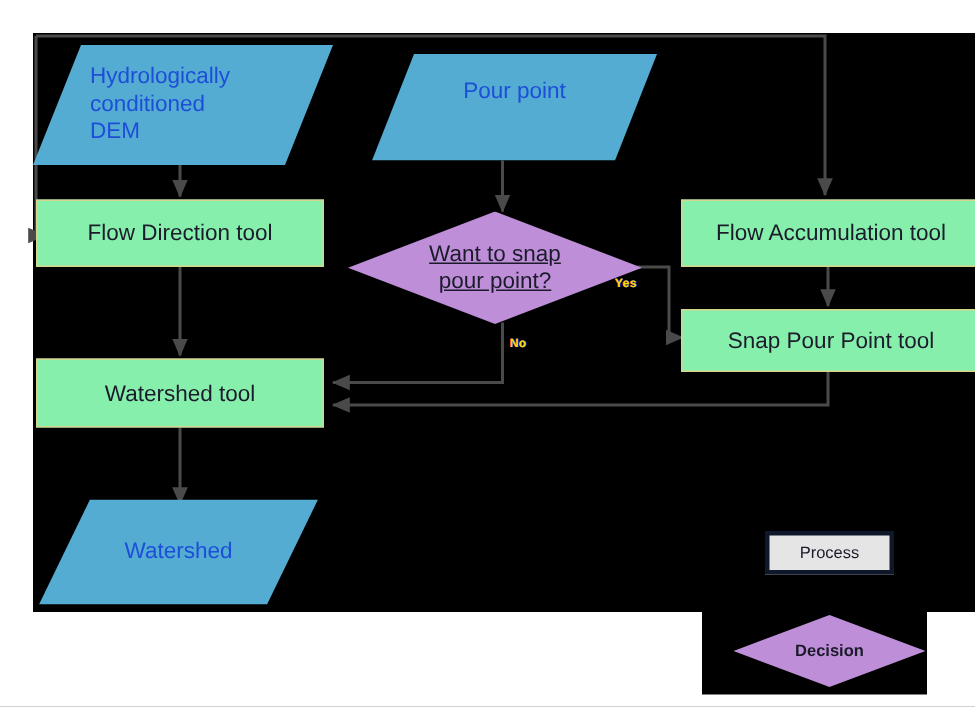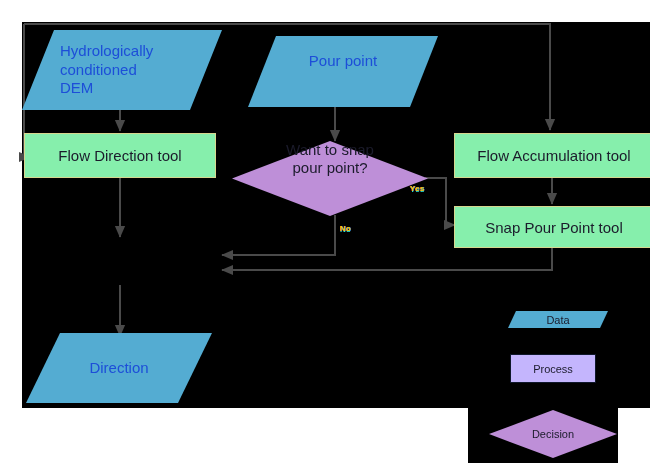--- a/index.html
+++ b/index.html
@@ -58,31 +58,33 @@
     position: absolute;
     display: flex;
     align-items: center;
     color: #1d4ed8;
     font-size: 15px;
     line-height: 1.25;
     white-space: pre-line;
     pointer-events: none;
   }
 
-  .decision-shape { position: absolute; }
+  .decision-shape { position: absolute; font-weight: bold; }
   .decision-shape svg { display: block; }
   .decision-label {
     position: absolute;
     display: flex;
+    align-items: center;
     justify-content: center;
     text-align: center;
     color: #1b1b2b;
     font-size: 15px;
     line-height: 1.2;
     pointer-events: none;
+    text-decoration: underline;
   }
 
   
   .branch-label {
     position: absolute;
     font-size: 8px;
     font-weight: bold;
     color: #f0e000;
     text-shadow: 0.5px 0 #2040ff, -0.5px 0 #ff3020, 0 0.5px #20e0e0;
     letter-spacing: 0.3px;
@@ -97,22 +99,22 @@
     justify-content: center;
     width: 100%;
     height: 100%;
     left: 0; top: 0;
     font-size: 11px;
     color: #1b1b2b;
     pointer-events: none;
   }
   .legend-process {
     position: absolute;
-    background: #c4b5fd;
-    border: 1px solid #0f172a;
+    background: #e5e5e5;
+    border: 3px solid #0f172a;
     box-sizing: border-box;
   }
 </style>
 </head>
 <body>
 
 <div id="stage">
 
   <div class="panel" id="canvas-main"></div>
   <div class="panel" id="canvas-right"></div>
@@ -177,34 +179,29 @@
     </svg>
   </div>
   <div class="decision-label" style="left:232px; top:141px; width:196px; height:75px;">
     <span style="white-space:pre-line;">Want to snap
 pour point?</span>
   </div>
 
   <div class="branch-label" style="left:410px; top:152px;margin-top:32px;">Yes</div>
   <div class="branch-label" style="left:303px; top:224px;margin-left:37px;">No</div>
 
+  <div class="node process" style="left:24px; top:239px; width:192px; height:46px;">Watershed tool</div>
 
   <div class="data-shape" style="left:26px; top:333px; width:186px; height:70px;">
     <svg width="186" height="70" viewBox="0 0 186 70">
       <polygon points="34,0 186,0 152,70 0,70" fill="#54acd2"></polygon>
     </svg>
   </div>
-  <div class="data-label" style="left:26px; top:333px; width:186px; height:70px; justify-content:center;">Direction</div>
-
-  <div class="data-shape" style="left:508px; top:311px; width:100px; height:17px;">
-    <svg width="100" height="17" viewBox="0 0 100 17">
-      <polygon points="8,0 100,0 92,17 0,17" fill="#54acd2"></polygon>
-    </svg>
-    <span class="legend-label">Data</span>
-  </div>
+  <div class="data-label" style="left:26px; top:333px; width:186px; height:70px; justify-content:center;">Watershed</div>
+
 
   <div class="legend-process" style="left:510px; top:354px; width:86px; height:29px;">
     <span class="legend-label">Process</span>
   </div>
 
   <div class="decision-shape" style="left:489px; top:410px; width:128px; height:48px;">
     <svg width="128" height="48" viewBox="0 0 128 48">
       <polygon points="64,0 128,24 64,48 0,24" fill="#be8fd8"></polygon>
     </svg>
     <span class="legend-label">Decision</span>

